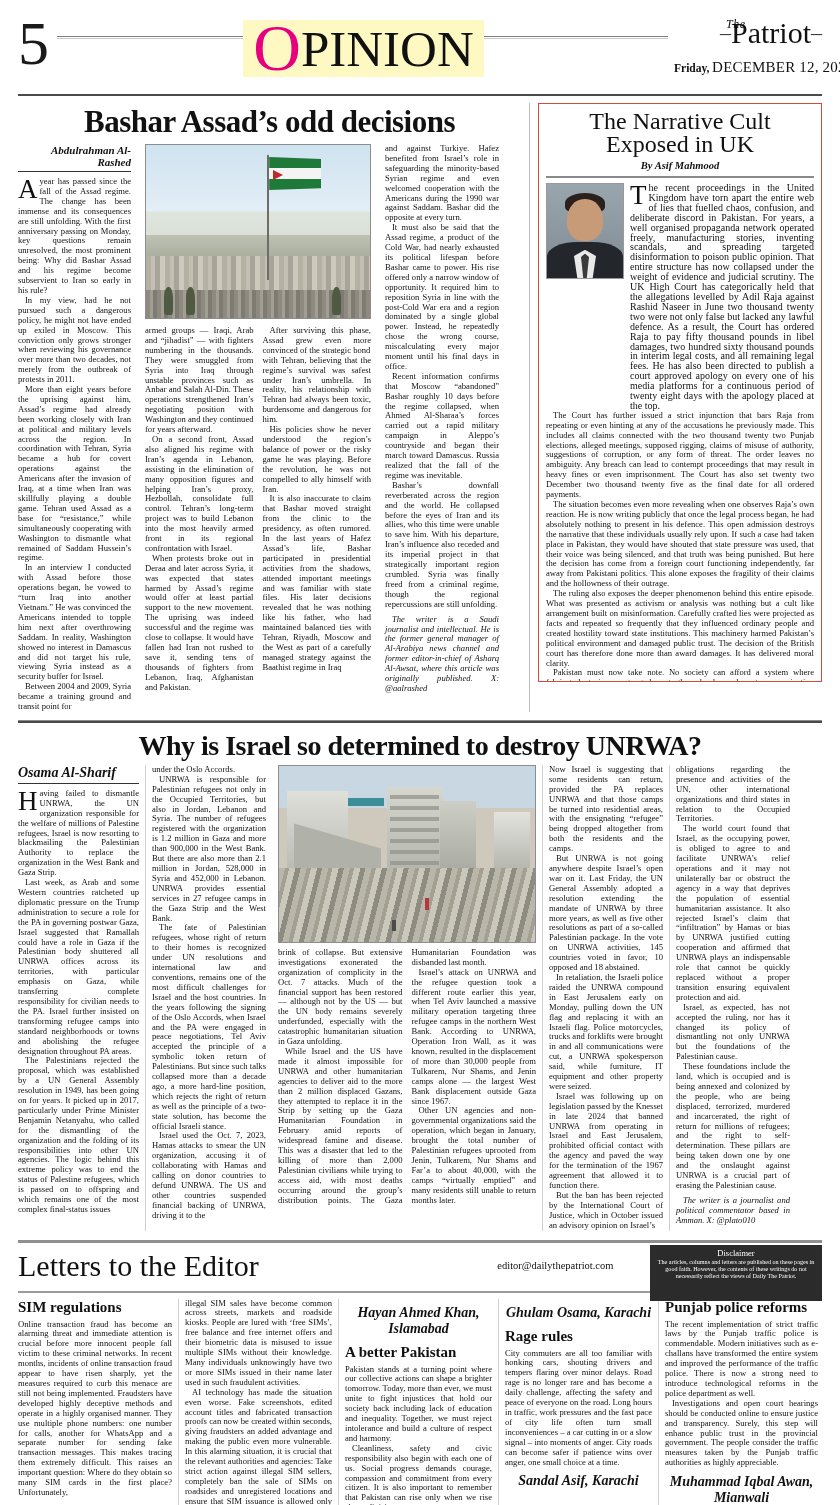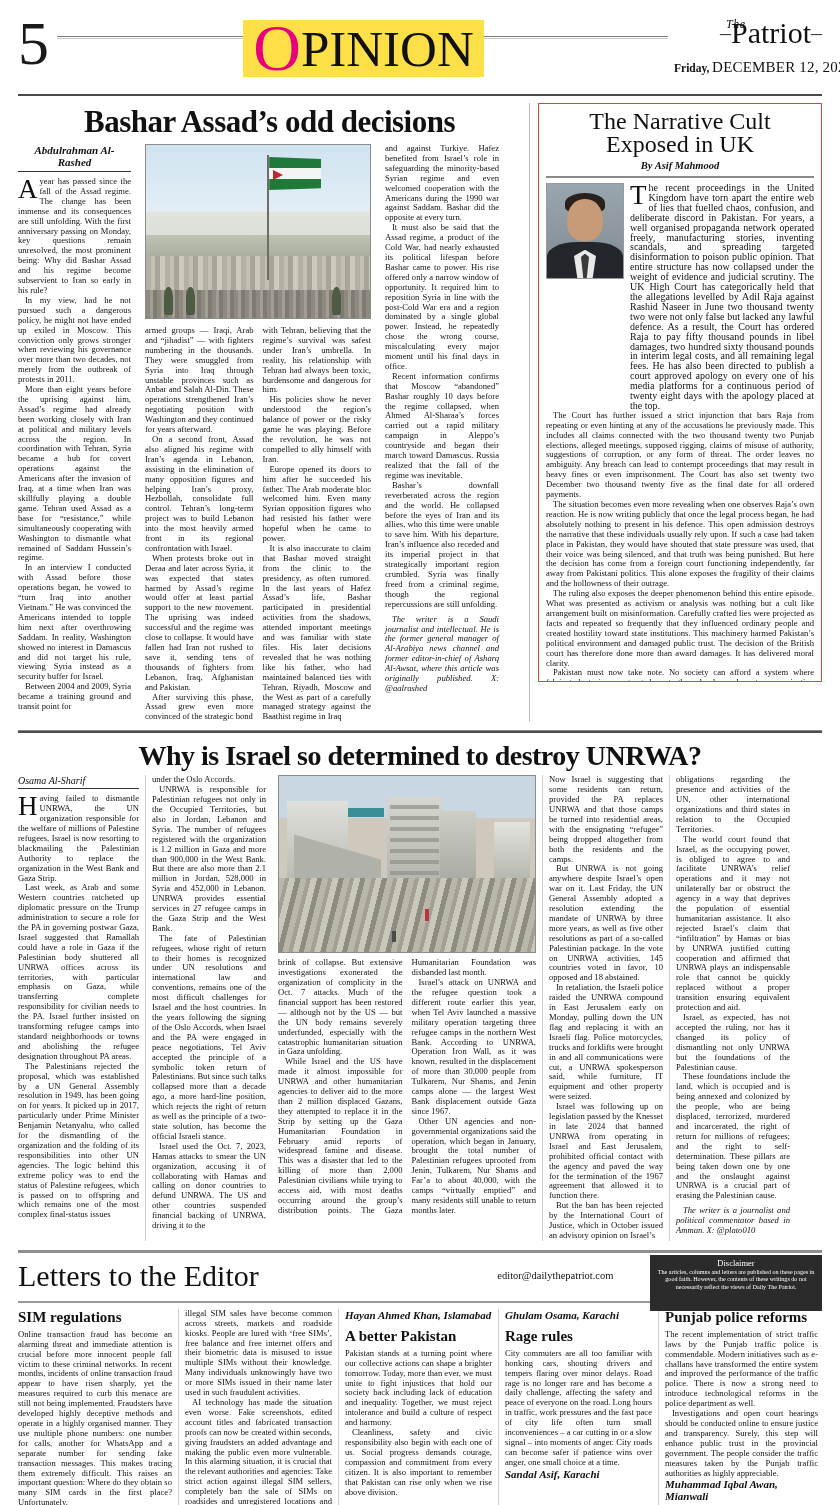--- a/index.html
+++ b/index.html
@@ -19,40 +19,40 @@
     font-family: "Liberation Serif", serif;
     font-size: 62px; line-height: 58px; font-weight: 400; letter-spacing:-2px;
     padding-right: 6px; color:#1a1a1a;
   }
   .mast-mid { flex:1; position:relative; height:76px; }
   .mast-rule { position:absolute; left:4px; right:6px; top:22px; border-top:1px solid #7d7d7d; border-bottom:1px solid #c9c9c9; height:3px; }
   .opinion-wrap { position:absolute; left:0; right:0; top:6px; text-align:center; }
   .opinion {
     display:inline-block; font-family:"Liberation Serif", serif;
     font-size:51px; line-height:55px; letter-spacing:0px; font-weight:400;
-    background:#fde047; padding:0 10px; position:relative; z-index:3;
+    background:#fef9c3; padding:0 10px; position:relative; z-index:3;
   }
   .opinion .o { color:#e6007e; font-size:66px; line-height:55px; vertical-align:-4px; }
   .mast-right { width:148px; text-align:right; padding-top:4px; position:relative; z-index:4; background:#fff; }
   .brand { position:relative; display:inline-block; font-size:30px; line-height:30px; font-family:"Liberation Serif", serif; }
   .brand .the { position:absolute; top:-9px; left:6px; font-size:12px; letter-spacing:0.5px; font-style:italic; }
   .brand .dashl, .brand .dashr { font-size:22px; vertical-align:3px; color:#333;}
   .dateline { margin-top:11px; font-size:10.5px; white-space:nowrap; }
   .dateline .day { font-weight:bold; font-size:11.5px; }
   .dateline .dt { font-variant:small-caps; letter-spacing:0.2px; font-size:15px;}
 
   .thick-rule { border-top:2px solid #4a4a4a; margin-top:4px; }
 
   
   .hl-main {
     text-align:center; font-weight:bold; font-family:"Liberation Serif", serif;
     letter-spacing:-0.5px; color:#111;
   }
   .byline {
-    font-style:italic; font-weight:bold; font-size:11px; text-align:center;
+    font-style:italic; font-weight:bold; font-size:11px; text-align:right;
     border-bottom:1.5px solid #333; padding-bottom:3px; margin-bottom:5px;
   }
   p.body {
     font-size:8.6px; line-height:9.9px; text-align:justify; margin:0 0 0 0;
     text-indent:7px; hyphens:auto; -webkit-hyphens:auto;
   }
   p.body.first { text-indent:0; }
   p.ital { font-style:italic; }
   .dropcap::first-letter {
     float:left; font-size:27px; line-height:21px; padding-right:2px; padding-top:2px;
@@ -111,21 +111,21 @@
   .headshot .tie { position:absolute; left:50%; bottom:0; width:8px; height:26%; margin-left:-4px; background:#3a3a3a; clip-path:polygon(50% 0,100% 14%,72% 100%,28% 100%,0 14%); }
   .box-top p { font-size:10px; line-height:9.9px; text-align:justify; }
 
   
   .rule-dbl { border-top:1px solid #8a8a8a; border-bottom:2px solid #4a4a4a; height:3px; margin:8px 0 0 0; }
   .hl2 { font-size:28px; line-height:31px; margin:7px 0 4px 0; }
   .art2 { display:flex; }
   .a2-col { width:127px; padding:0 6px; border-left:1px solid #cfcfcf; }
   .a2-col:first-child { border-left:none; padding-left:0; }
   .a2-photo-col { width:270px; padding:0 6px; }
-  .byline2 { font-style:italic; font-weight:normal; font-size:10px; border-bottom:1.5px solid #333; padding-bottom:2px; margin-bottom:5px; }
+  .byline2 { font-style:italic; font-weight:bold; font-size:14px; border-bottom:1.5px solid #333; padding-bottom:2px; margin-bottom:5px; }
   .photo2 {
     width:100%; height:178px; border:1px solid #8d8d8d; position:relative; overflow:hidden;
     background:linear-gradient(#c9d7e2 0 24%, #cfc9bd 24% 100%);
   }
   .photo2 .bldgA { position:absolute; left:3%; top:14%; width:24%; height:46%; background:linear-gradient(#dfe0da,#b9bab2); }
   .photo2 .bldgB { position:absolute; left:42%; top:12%; width:22%; height:56%; background:linear-gradient(#d6d7cf,#aeafa6); }
   .photo2 .bldgB::after { content:""; position:absolute; inset:8% 6%;
     background:repeating-linear-gradient(#8f9189 0 4px, transparent 4px 11px); opacity:.7;}
   .photo2 .bldgC { position:absolute; left:63%; top:20%; width:14%; height:42%; background:linear-gradient(#cdcec6,#a7a89f); }
   .photo2 .bldgD { position:absolute; left:84%; top:26%; width:14%; height:32%; background:linear-gradient(#e2e3dd,#b6b7af); }
@@ -148,21 +148,21 @@
   }
   .disclaimer .dt { font-size:8.5px; margin-bottom:1px; }
   .disclaimer .db { font-size:6.1px; line-height:7.4px; }
   .letters-rule { border-top:2px solid #9a9a9a; margin-top:2px; }
   .letters-body { display:flex; margin-top:6px; }
   .l-col { width:160px; padding:0 6px; border-left:1px solid #cfcfcf; }
   .l-col:first-child { border-left:none; padding-left:0; }
   .l-col:last-child { padding-right:0; }
   .l-title { font-size:15px; font-weight:bold; line-height:17px; margin:0 0 4px 0; }
   .l-title.mt { margin-top:7px; }
-  .sign { font-style:italic; font-weight:bold; font-size:11px; text-align:left; margin-top:0; }
+  .sign { font-style:italic; font-weight:bold; font-size:14px; text-align:center; margin-top:6px; }
 </style>
 </head>
 <body>
 
 <div class="page">
 
   <div class="masthead">
     <div class="page-num">5</div>
     <div class="mast-mid">
       <div class="mast-rule"></div>
@@ -208,21 +208,20 @@
             <div class="tree" style="left:18%"></div>
             <div class="tree" style="left:83%"></div>
           </div>
           <div class="a1-photo-cols a1-body-cols">
             <p class="body first">armed groups — Iraqi, Arab and “jihadist” — with fighters numbering in the thousands. They were smuggled from Syria into Iraq through unstable provinces such as Anbar and Salah Al-Din. These operations strengthened Iran’s negotiating position with Washington and they continued for years afterward.</p>
             <p class="body">On a second front, Assad also aligned his regime with Iran’s agenda in Lebanon, assisting in the elimination of many opposition figures and helping Iran’s proxy, Hezbollah, consolidate full control. Tehran’s long-term project was to build Lebanon into the most heavily armed front in its regional confrontation with Israel.</p>
             <p class="body">When protests broke out in Deraa and later across Syria, it was expected that states harmed by Assad’s regime would offer at least partial support to the new movement. The uprising was indeed successful and the regime was close to collapse. It would have fallen had Iran not rushed to save it, sending tens of thousands of fighters from Lebanon, Iraq, Afghanistan and Pakistan.</p>
             <p class="body">After surviving this phase, Assad grew even more convinced of the strategic bond</p>
             <p class="body first">with Tehran, believing that the regime’s survival was safest under Iran’s umbrella. In reality, his relationship with Tehran had always been toxic, burdensome and dangerous for him.</p>
             <p class="body">His policies show he never understood the region’s balance of power or the risky game he was playing. Before the revolution, he was not compelled to ally himself with Iran.</p>
-            <p class="body">Europe opened its doors to him after he succeeded his father. The Arab moderate bloc welcomed him. Even many Syrian opposition figures who had resisted his father were hopeful when he came to power.</p>
             <p class="body">It is also inaccurate to claim that Bashar moved straight from the clinic to the presidency, as often rumored. In the last years of Hafez Assad’s life, Bashar participated in presidential activities from the shadows, attended important meetings and was familiar with state files. His later decisions revealed that he was nothing like his father, who had maintained balanced ties with Tehran, Riyadh, Moscow and the West as part of a carefully managed strategy against the Baathist regime in Iraq</p>
           </div>
         </div>
 
         <div class="a1-c4">
           <p class="body first">and against Turkiye. Hafez benefited from Israel’s role in safeguarding the minority-based Syrian regime and even welcomed cooperation with the Americans during the 1990 war against Saddam. Bashar did the opposite at every turn.</p>
           <p class="body">It must also be said that the Assad regime, a product of the Cold War, had nearly exhausted its political lifespan before Bashar came to power. His rise offered only a narrow window of opportunity. It required him to reposition Syria in line with the post-Cold War era and a region dominated by a single global power. Instead, he repeatedly chose the wrong course, miscalculating every major moment until his final days in office.</p>
           <p class="body">Recent information confirms that Moscow “abandoned” Bashar roughly 10 days before the regime collapsed, when Ahmed Al-Sharaa’s forces carried out a rapid military campaign in Aleppo’s countryside and began their march toward Damascus. Russia realized that the fall of the regime was inevitable.</p>
           <p class="body">Bashar’s downfall reverberated across the region and the world. He collapsed before the eyes of Iran and its allies, who this time were unable to save him. With his departure, Iran’s influence also receded and its imperial project in that strategically important region crumbled. Syria was finally freed from a criminal regime, though the regional repercussions are still unfolding.</p>
           <p class="body ital" style="margin-top:5px">The writer is a Saudi journalist and intellectual. He is the former general manager of Al-Arabiya news channel and former editor-in-chief of Asharq Al-Awsat, where this article was originally published. X: @aalrashed</p>

